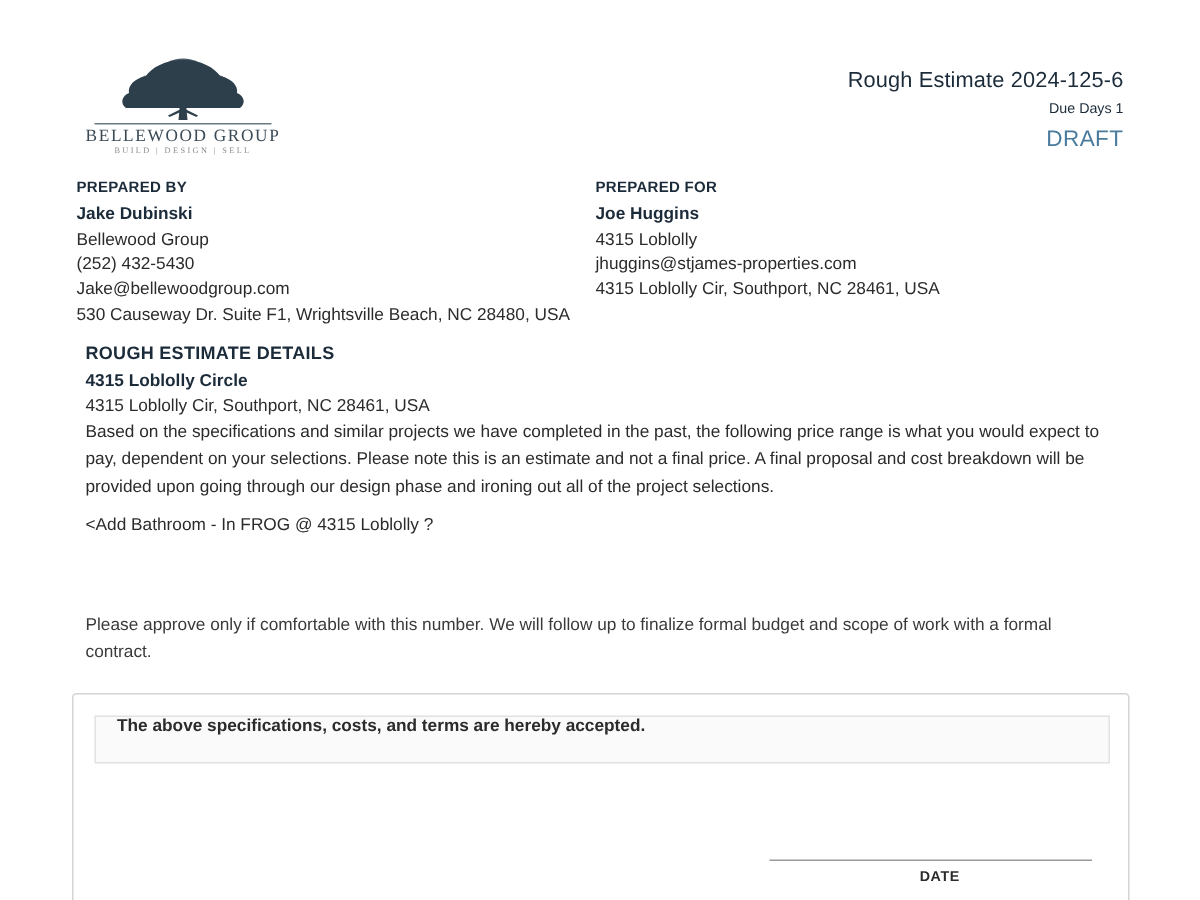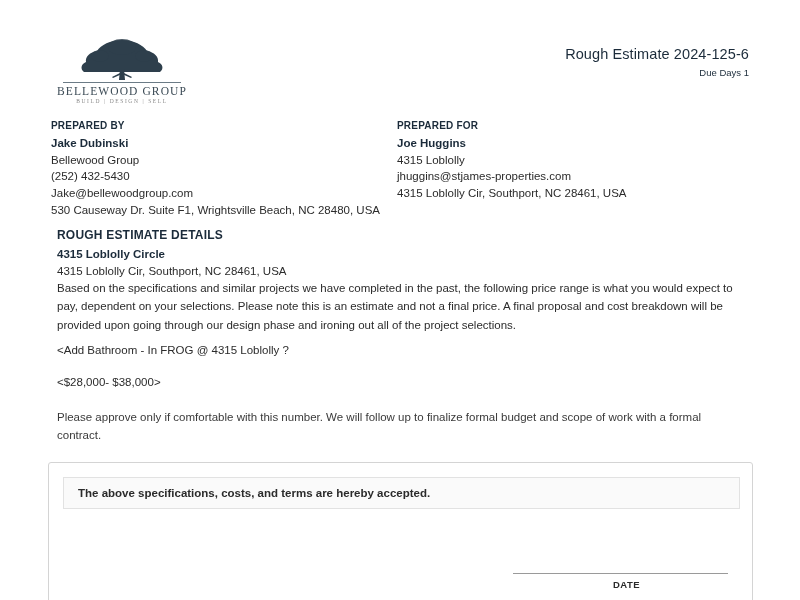--- a/index.html
+++ b/index.html
@@ -153,21 +153,20 @@
     background: #ffffff;
   }
   .accept-banner {
     position: absolute;
     left: 14px; top: 14px;
     width: 677px;
     height: 32px;
     border: 1px solid #e2e2e2;
     background: #fafafa;
     display: flex;
-    align-items: center;
     padding-left: 14px;
   }
   .accept-banner-text {
     font-size: 11.5px;
     font-weight: bold;
     color: #2b2b2b;
   }
   .sig-row {
     position: absolute;
     left: 14px; top: 110px;
@@ -217,20 +216,21 @@
           </g>
         </svg>
         <div class="logo-rule"></div>
         <div class="logo-name">BELLEWOOD GROUP</div>
         <div class="logo-tag">BUILD  |  DESIGN  |  SELL</div>
       </div>
 
       <div class="title-block">
         <div class="doc-title">Rough Estimate 2024-125-6</div>
         <div class="doc-due">Due Days 1</div>
+        <div class="doc-status">DRAFT</div>
       </div>
     </div>
 
     <div class="parties">
       <div class="party">
         <div class="party-heading">PREPARED BY</div>
         <div class="party-name">Jake Dubinski</div>
         <div class="party-line">Bellewood Group</div>
         <div class="party-line">(252) 432-5430</div>
         <div class="party-line">Jake@bellewoodgroup.com</div>
@@ -246,21 +246,20 @@
     </div>
 
     <div class="details">
       <div class="details-heading">ROUGH ESTIMATE DETAILS</div>
       <div class="details-sub">4315 Loblolly Circle</div>
       <div class="details-addr">4315 Loblolly Cir, Southport, NC 28461, USA</div>
     </div>
 
     <div class="body-para" id="para1">Based on the specifications and similar projects we have completed in the past, the following price range is what you would expect to pay, dependent on your selections. Please note this is an estimate and not a final price.  A final proposal and cost breakdown will be provided upon going through our design phase and ironing out all of the project selections.</div>
     <div class="body-para" id="para2">&lt;Add Bathroom - In FROG @ 4315 Loblolly ?</div>
-    <div class="body-para" id="para3">&lt;$28,000- $38,000&gt;</div>
     <div class="body-para" id="para4">Please approve only if comfortable with this number.  We will follow up to finalize formal budget and scope of work with a formal contract.</div>
 
     <div class="accept-card">
       <div class="accept-banner">
         <span class="accept-banner-text">The above specifications, costs, and terms are hereby accepted.</span>
       </div>
       <div class="sig-row">
         <div class="sig-field">
           <div class="sig-line"></div>
           <div class="sig-label">CUSTOMER'S SIGNATURE</div>

